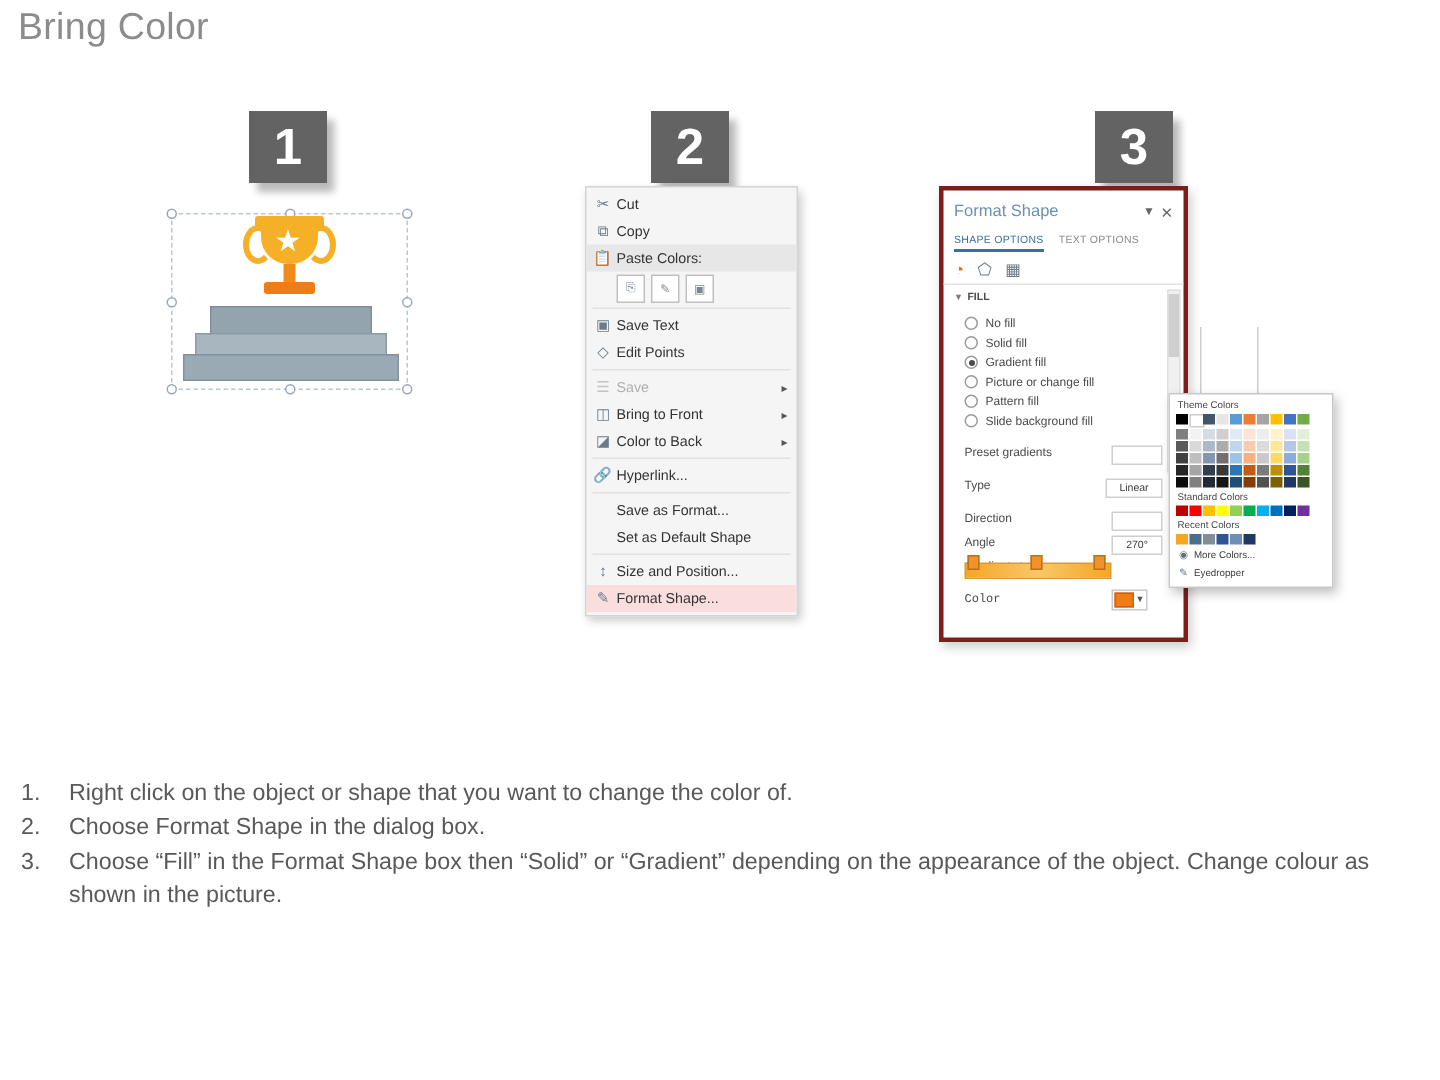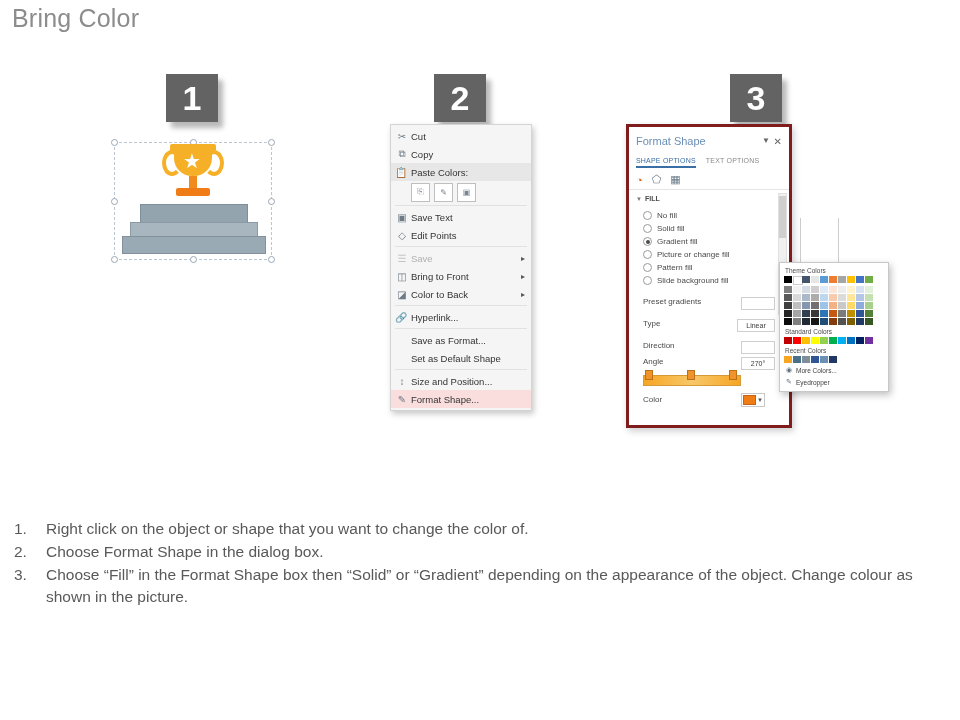--- a/index.html
+++ b/index.html
@@ -495,21 +495,21 @@
   </div>
   <div class="fp-row" style="top:246px;">
     <span class="nm">Gradient stops</span>
   </div>
 
   <div class="grad-bar"></div>
   <div class="grad-stop" style="left:16px;"></div>
   <div class="grad-stop" style="left:58px;"></div>
   <div class="grad-stop" style="left:100px;"></div>
 
-  <div class="fp-row" style="top:268px;">
+  <div class="fp-row" style="top:268px;font-family:Liberation Mono, monospace;">
     <span class="nm">Color</span>
   </div>
   <div class="color-swatch-btn">
     <span class="sw"></span>
     <span class="ca">▼</span>
   </div>
 
   <div class="pane-scroll">
     <div class="thumb"></div>
   </div>

